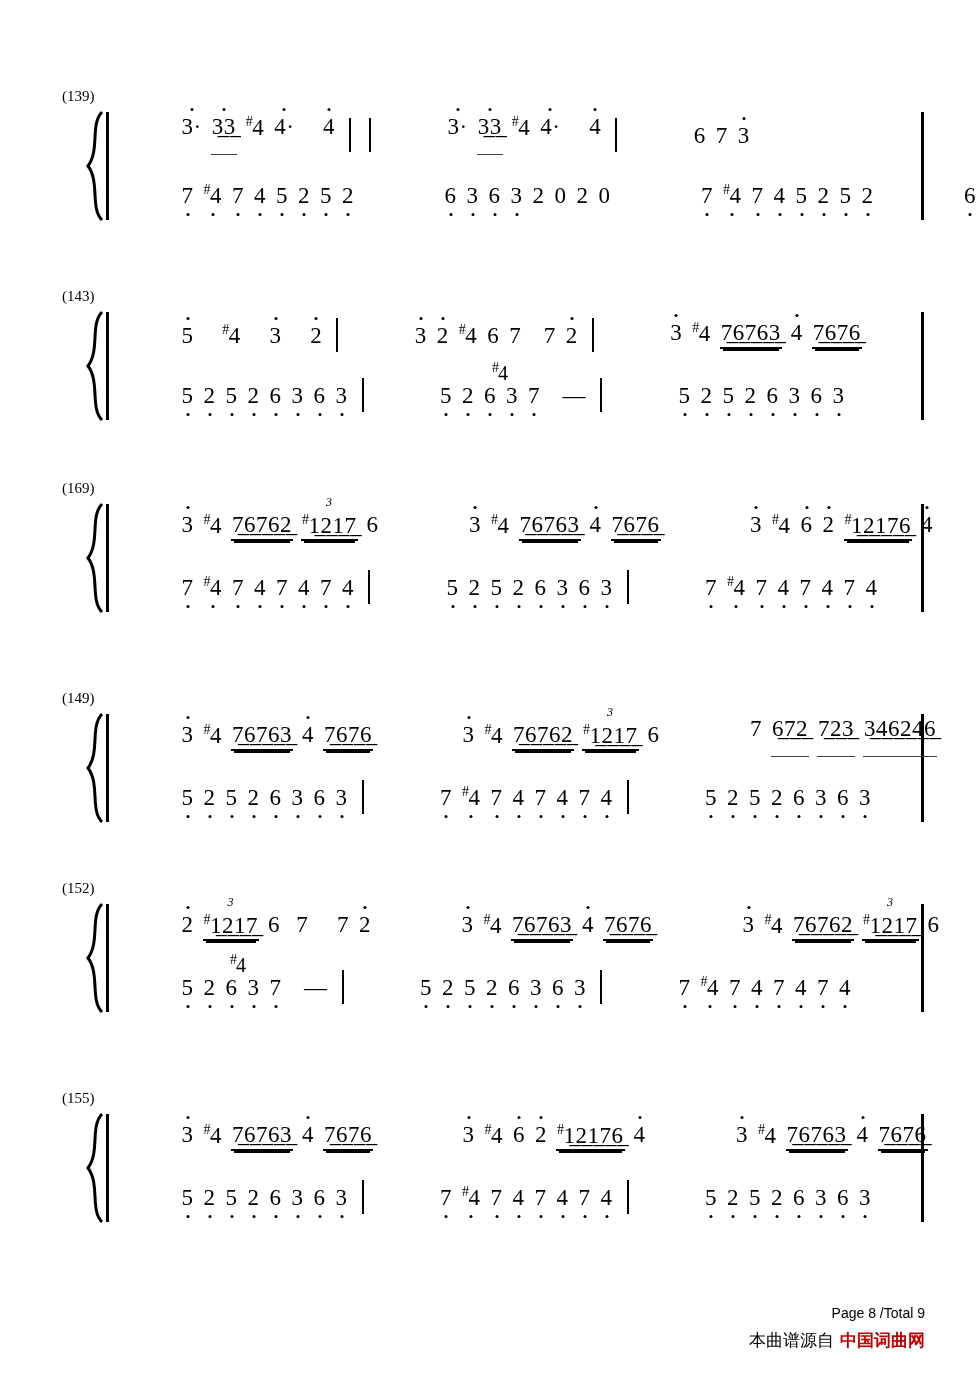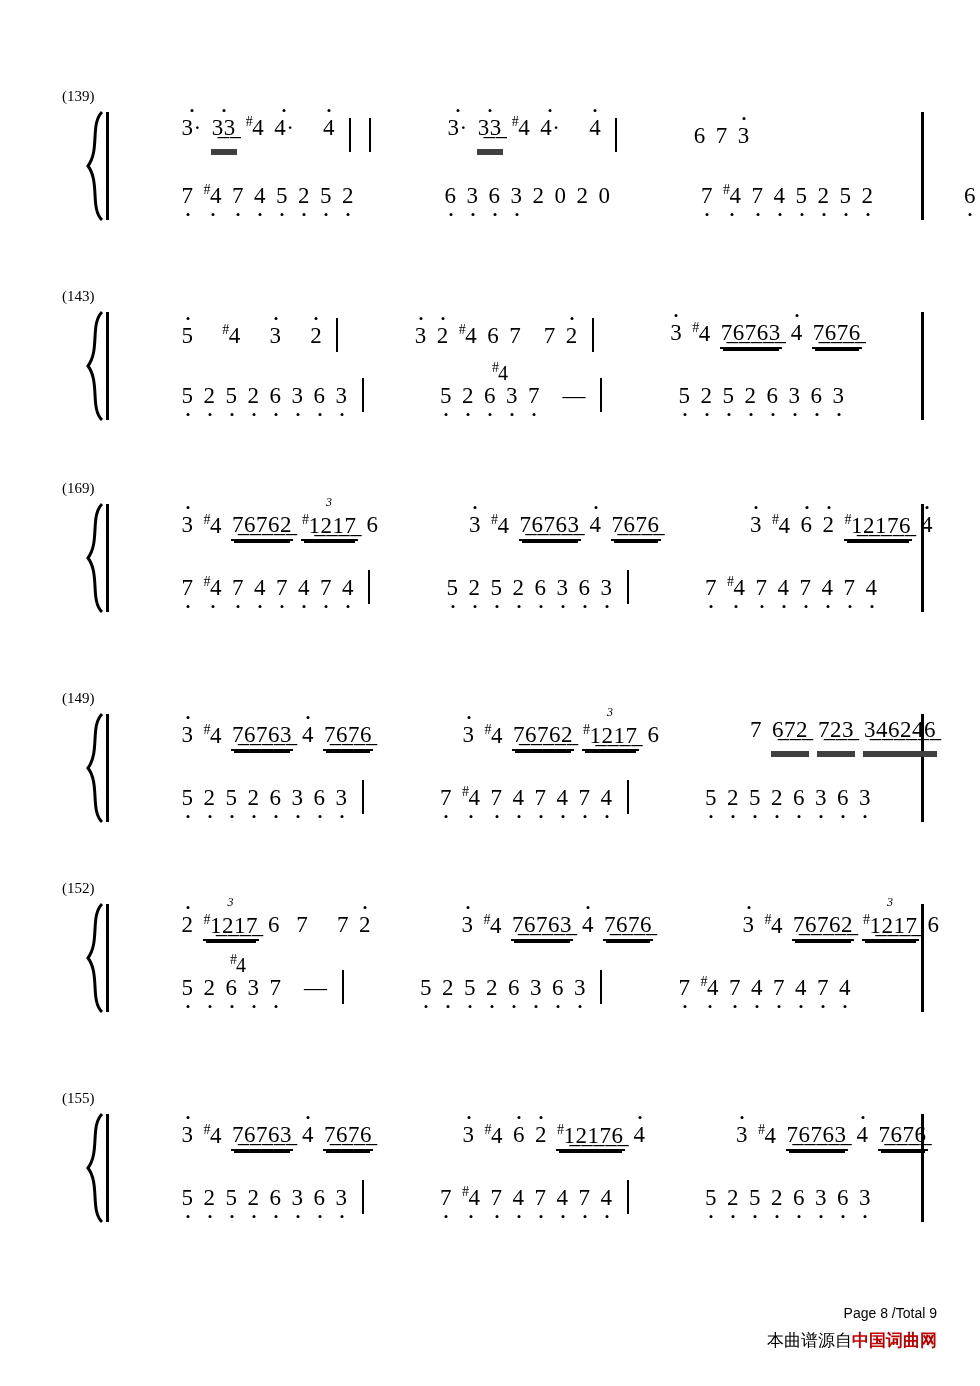--- a/index.html
+++ b/index.html
@@ -94,21 +94,21 @@
     margin: 0 9px;
     vertical-align: middle;
   }
 
   .grp {
     display: inline-block;
     position: relative;
     margin: 0 4px;
     padding: 0 1px;
   }
-  .beam1 { border-bottom: 6px solid #404040; padding-bottom: 10px; }
+  .beam1 { border-bottom: 1px solid #404040; padding-bottom: 16px; }
   .beam2 { border-bottom: 2px solid #000; padding-bottom: 3px; box-shadow: 0 5px 0 -3px #000; }
 
   .dotup::after {
     content: "";
     position: absolute;
     left: 50%;
     top: -7px;
     width: 3px;
     height: 3px;
     border-radius: 50%;
@@ -137,37 +137,38 @@
     top: -17px;
     left: 50%;
     transform: translateX(-50%);
     font-size: 12px;
     font-style: italic;
   }
 
   
   .footer {
     position: absolute;
-    right: 43px;
+    right: 55px;
     bottom: 34px;
     text-align: right;
     font-family: "Liberation Sans", sans-serif;
     margin-top: 6px;
   }
   .page-num {
     font-size: 14px;
     color: #000;
     margin-bottom: 8px;
   }
   .source-line {
     font-size: 17px;
     color: #000;
     display: flex;
     align-items: center;
     justify-content: flex-end;
+    gap: 6px;
   }
   .source-brand {
     color: #c00000;
     font-weight: bold;
   }
 </style>
 </head>
 <body>
 
 <div class="page">

